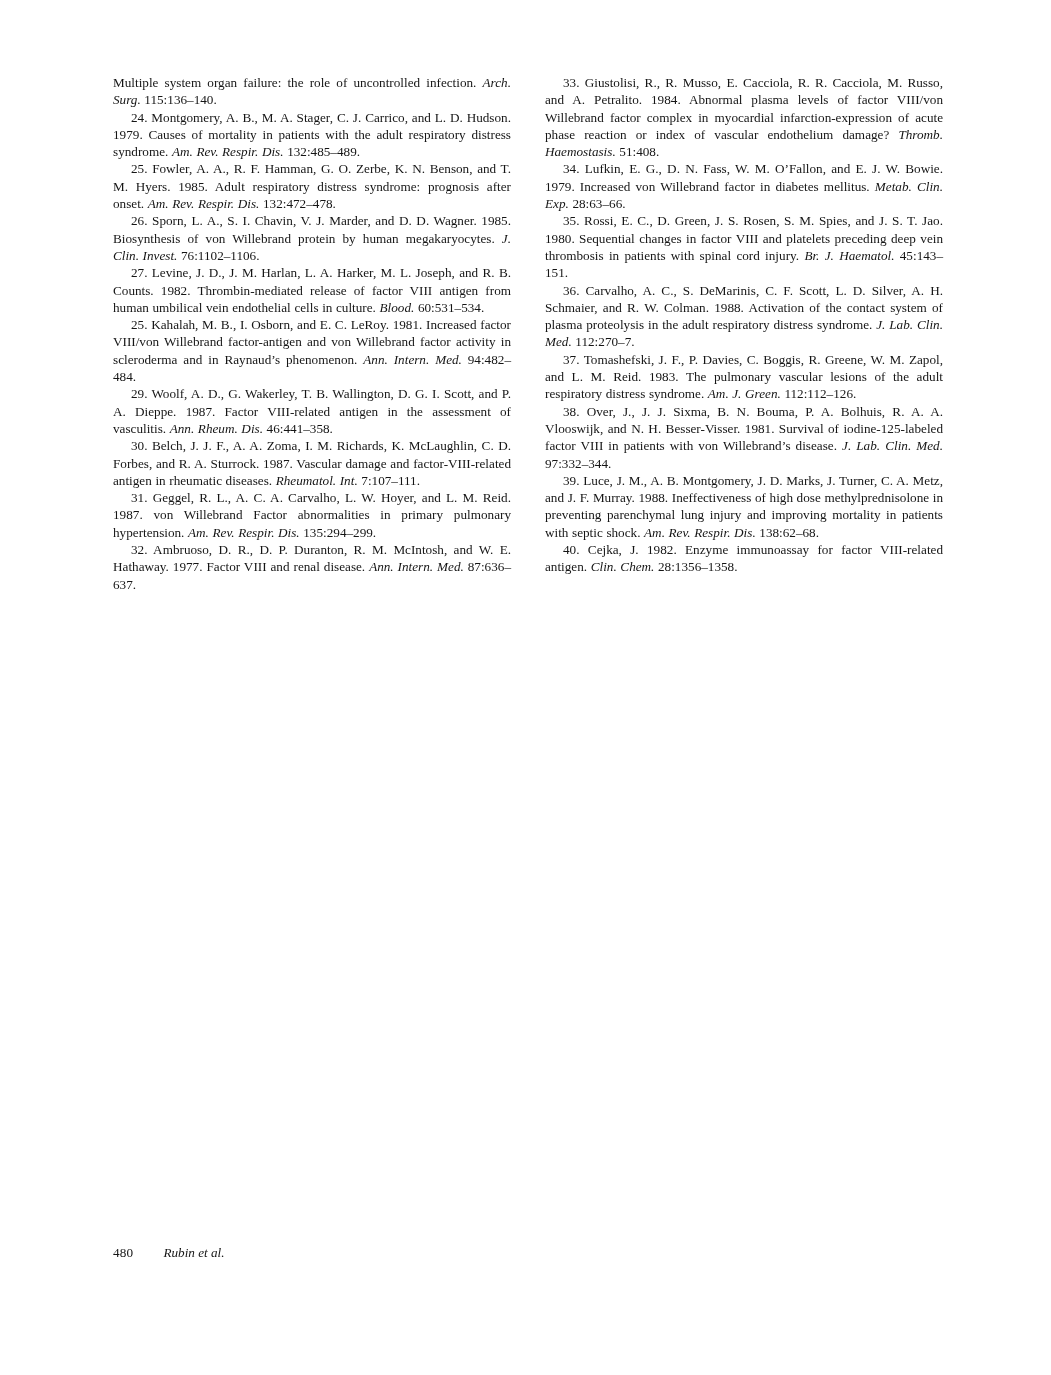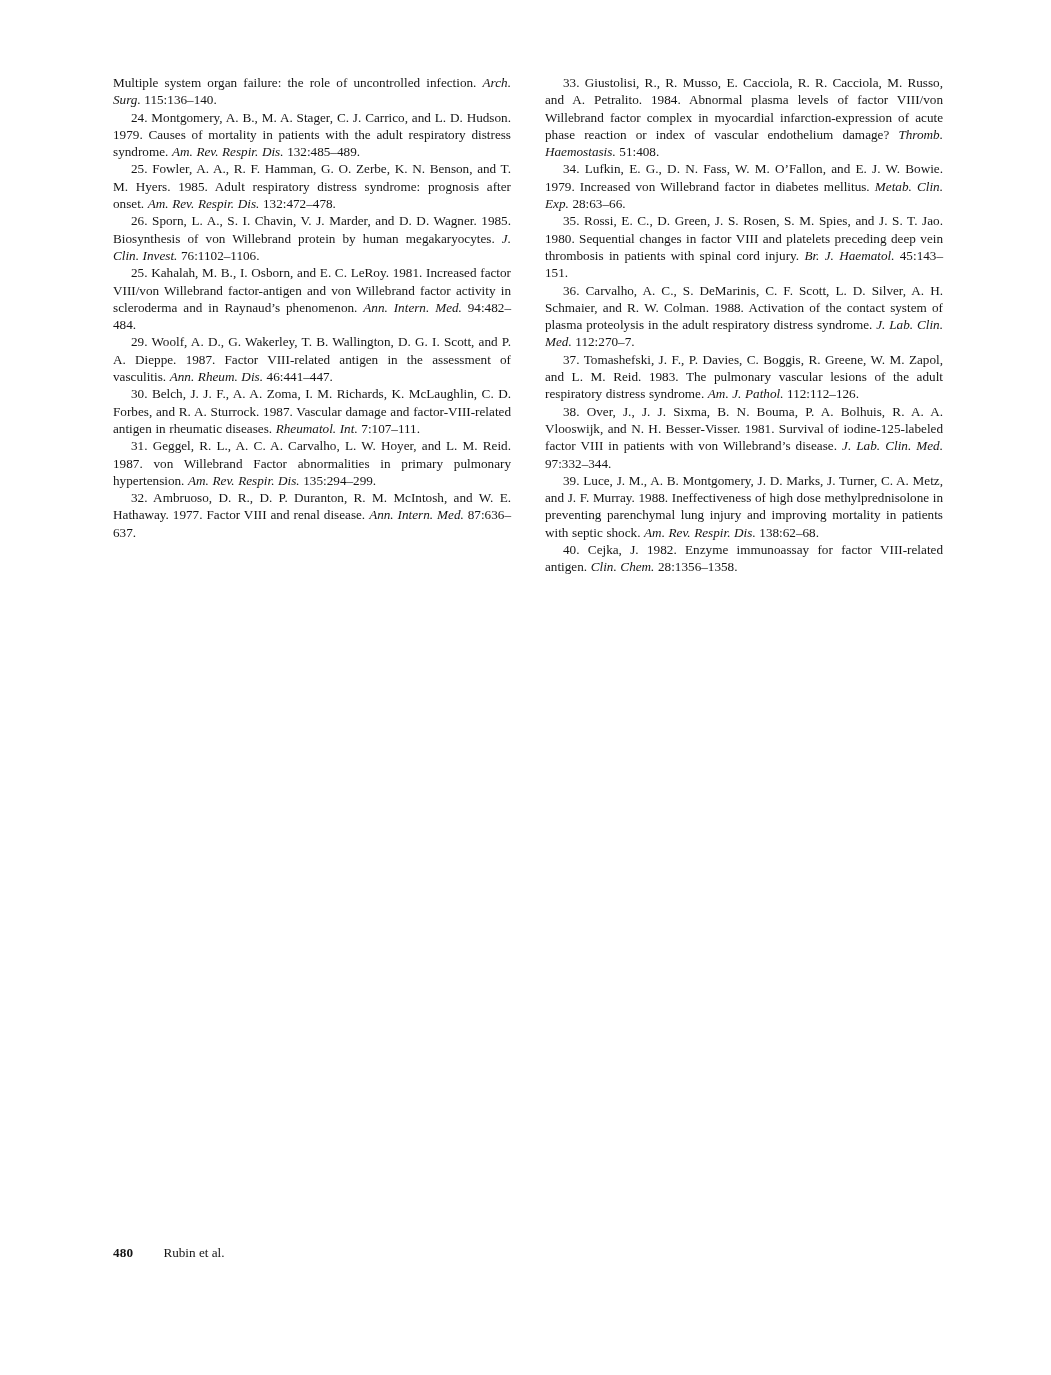--- a/index.html
+++ b/index.html
@@ -42,49 +42,51 @@
     font-style: italic;
   }
   .footer {
     position: absolute;
     left: 113px;
     top: 1244px;
     font-size: 13.2px;
     line-height: 17px;
   }
   .pageno {
-    font-weight: bold;
+    font-weight: normal;
     letter-spacing: 0.2px;
   }
   .authors {
+    font-style: italic;
     margin-left: 30px;
   }
 </style>
 </head>
 <body>
 
 <div class="page">
   <div class="ref-columns">
     <div class="col" id="col-left">
         <p class="ref continuation"><span>Multiple system organ failure: the role of uncontrolled infection. </span><span class="it">Arch. Surg.</span><span> 115:136–140.</span></p>
         <p class="ref"><span>24. Montgomery, A. B., M. A. Stager, C. J. Carrico, and L. D. Hudson. 1979. Causes of mortality in patients with the adult respiratory distress syndrome. </span><span class="it">Am. Rev. Respir. Dis.</span><span> 132:485–489.</span></p>
         <p class="ref"><span>25. Fowler, A. A., R. F. Hamman, G. O. Zerbe, K. N. Benson, and T. M. Hyers. 1985. Adult respiratory distress syndrome: prognosis after onset. </span><span class="it">Am. Rev. Respir. Dis.</span><span> 132:472–478.</span></p>
         <p class="ref"><span>26. Sporn, L. A., S. I. Chavin, V. J. Marder, and D. D. Wagner. 1985. Biosynthesis of von Willebrand protein by human megakaryocytes. </span><span class="it">J. Clin. Invest.</span><span> 76:1102–1106.</span></p>
+        <p class="ref"><span>27. Levine, J. D., J. M. Harlan, L. A. Harker, M. L. Joseph, and R. B. Counts. 1982. Thrombin-mediated release of factor VIII antigen from human umbilical vein endothelial cells in culture. </span><span class="it">Blood.</span><span> 60:531–534.</span></p>
         <p class="ref"><span>25. Kahalah, M. B., I. Osborn, and E. C. LeRoy. 1981. Increased factor VIII/von Willebrand factor-antigen and von Willebrand factor activity in scleroderma and in Raynaud’s phenomenon. </span><span class="it">Ann. Intern. Med.</span><span> 94:482–484.</span></p>
-        <p class="ref"><span>29. Woolf, A. D., G. Wakerley, T. B. Wallington, D. G. I. Scott, and P. A. Dieppe. 1987. Factor VIII-related antigen in the assessment of vasculitis. </span><span class="it">Ann. Rheum. Dis.</span><span> 46:441–447.</span></p>
+        <p class="ref"><span>29. Woolf, A. D., G. Wakerley, T. B. Wallington, D. G. I. Scott, and P. A. Dieppe. 1987. Factor VIII-related antigen in the assessment of vasculitis. </span><span class="it">Ann. Rheum. Dis.</span><span> 46:441–358.</span></p>
         <p class="ref"><span>30. Belch, J. J. F., A. A. Zoma, I. M. Richards, K. McLaughlin, C. D. Forbes, and R. A. Sturrock. 1987. Vascular damage and factor-VIII-related antigen in rheumatic diseases. </span><span class="it">Rheumatol. Int.</span><span> 7:107–111.</span></p>
         <p class="ref"><span>31. Geggel, R. L., A. C. A. Carvalho, L. W. Hoyer, and L. M. Reid. 1987. von Willebrand Factor abnormalities in primary pulmonary hypertension. </span><span class="it">Am. Rev. Respir. Dis.</span><span> 135:294–299.</span></p>
         <p class="ref"><span>32. Ambruoso, D. R., D. P. Duranton, R. M. McIntosh, and W. E. Hathaway. 1977. Factor VIII and renal disease. </span><span class="it">Ann. Intern. Med.</span><span> 87:636–637.</span></p>
       </div>
     <div class="col" id="col-right">
         <p class="ref"><span>33. Giustolisi, R., R. Musso, E. Cacciola, R. R. Cacciola, M. Russo, and A. Petralito. 1984. Abnormal plasma levels of factor VIII/von Willebrand factor complex in myocardial infarction-expression of acute phase reaction or index of vascular endothelium damage? </span><span class="it">Thromb. Haemostasis.</span><span> 51:408.</span></p>
         <p class="ref"><span>34. Lufkin, E. G., D. N. Fass, W. M. O’Fallon, and E. J. W. Bowie. 1979. Increased von Willebrand factor in diabetes mellitus. </span><span class="it">Metab. Clin. Exp.</span><span> 28:63–66.</span></p>
         <p class="ref"><span>35. Rossi, E. C., D. Green, J. S. Rosen, S. M. Spies, and J. S. T. Jao. 1980. Sequential changes in factor VIII and platelets preceding deep vein thrombosis in patients with spinal cord injury. </span><span class="it">Br. J. Haematol.</span><span> 45:143–151.</span></p>
         <p class="ref"><span>36. Carvalho, A. C., S. DeMarinis, C. F. Scott, L. D. Silver, A. H. Schmaier, and R. W. Colman. 1988. Activation of the contact system of plasma proteolysis in the adult respiratory distress syndrome. </span><span class="it">J. Lab. Clin. Med.</span><span> 112:270–7.</span></p>
-        <p class="ref"><span>37. Tomashefski, J. F., P. Davies, C. Boggis, R. Greene, W. M. Zapol, and L. M. Reid. 1983. The pulmonary vascular lesions of the adult respiratory distress syndrome. </span><span class="it">Am. J. Pathol.</span><span> 112:112–126.</span></p>
+        <p class="ref"><span>37. Tomashefski, J. F., P. Davies, C. Boggis, R. Greene, W. M. Zapol, and L. M. Reid. 1983. The pulmonary vascular lesions of the adult respiratory distress syndrome. </span><span class="it">Am. J. Green.</span><span> 112:112–126.</span></p>
         <p class="ref"><span>38. Over, J., J. J. Sixma, B. N. Bouma, P. A. Bolhuis, R. A. A. Vlooswijk, and N. H. Besser-Visser. 1981. Survival of iodine-125-labeled factor VIII in patients with von Willebrand’s disease. </span><span class="it">J. Lab. Clin. Med.</span><span> 97:332–344.</span></p>
         <p class="ref"><span>39. Luce, J. M., A. B. Montgomery, J. D. Marks, J. Turner, C. A. Metz, and J. F. Murray. 1988. Ineffectiveness of high dose methylprednisolone in preventing parenchymal lung injury and improving mortality in patients with septic shock. </span><span class="it">Am. Rev. Respir. Dis.</span><span> 138:62–68.</span></p>
         <p class="ref"><span>40. Cejka, J. 1982. Enzyme immunoassay for factor VIII-related antigen. </span><span class="it">Clin. Chem.</span><span> 28:1356–1358.</span></p>
       </div>
   </div>
   <div class="footer">
     <span class="pageno">480</span><span class="authors">Rubin et al.</span>
   </div>
 </div>
 

